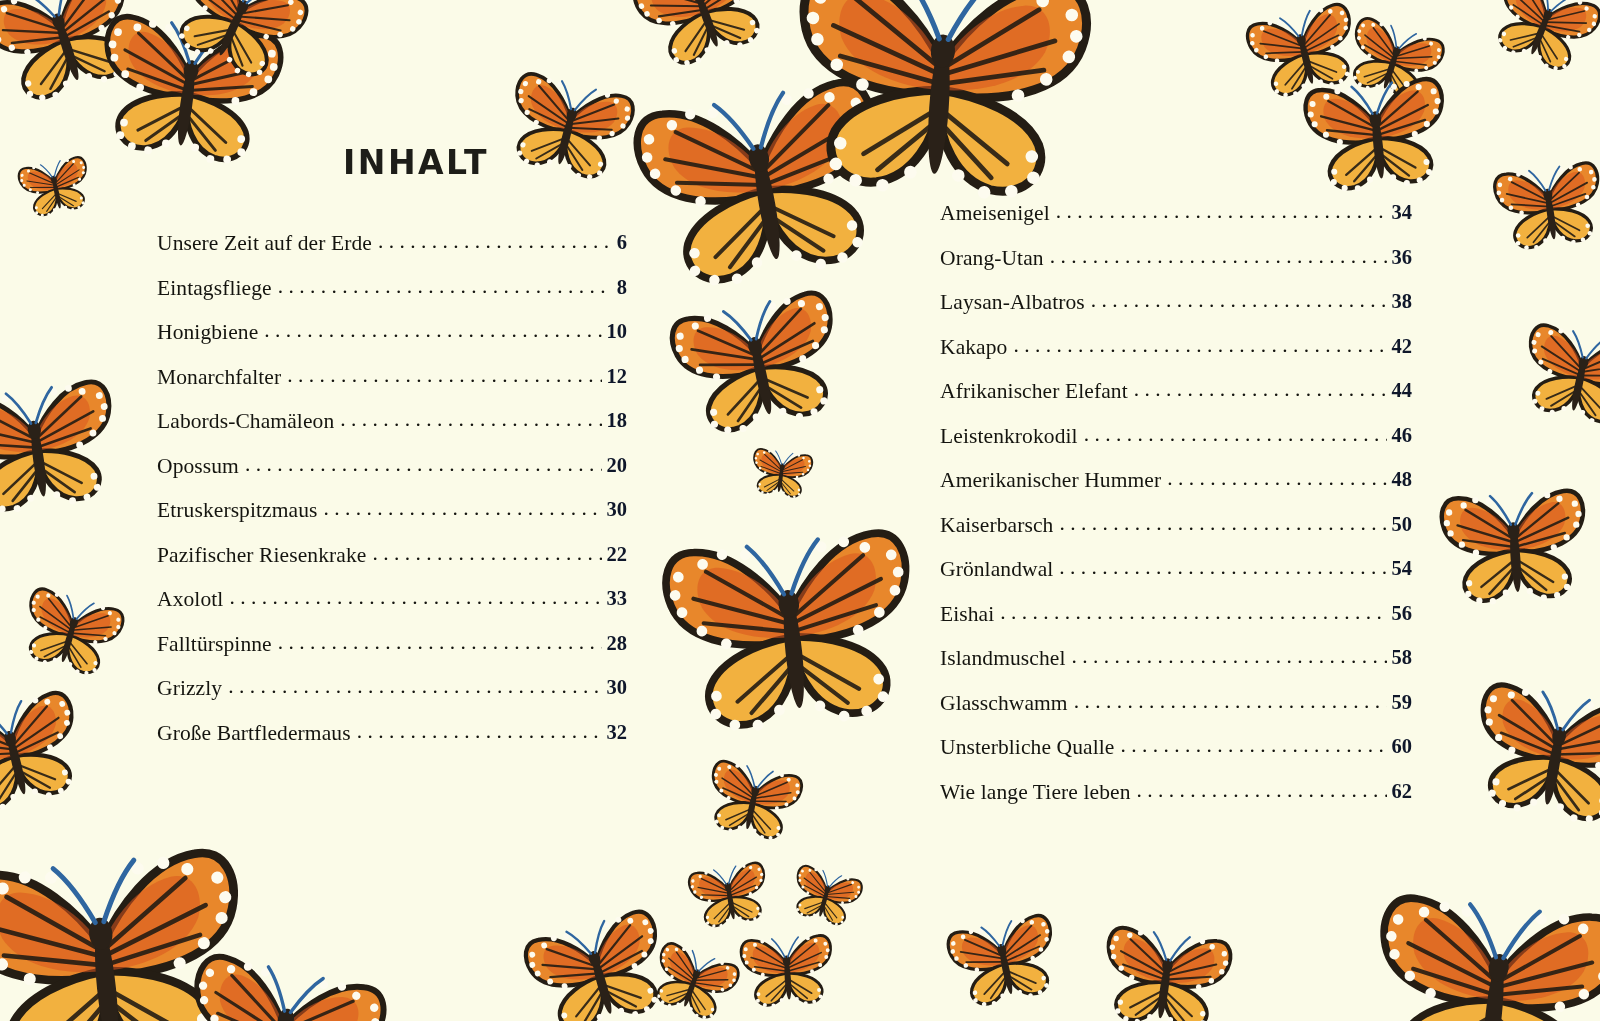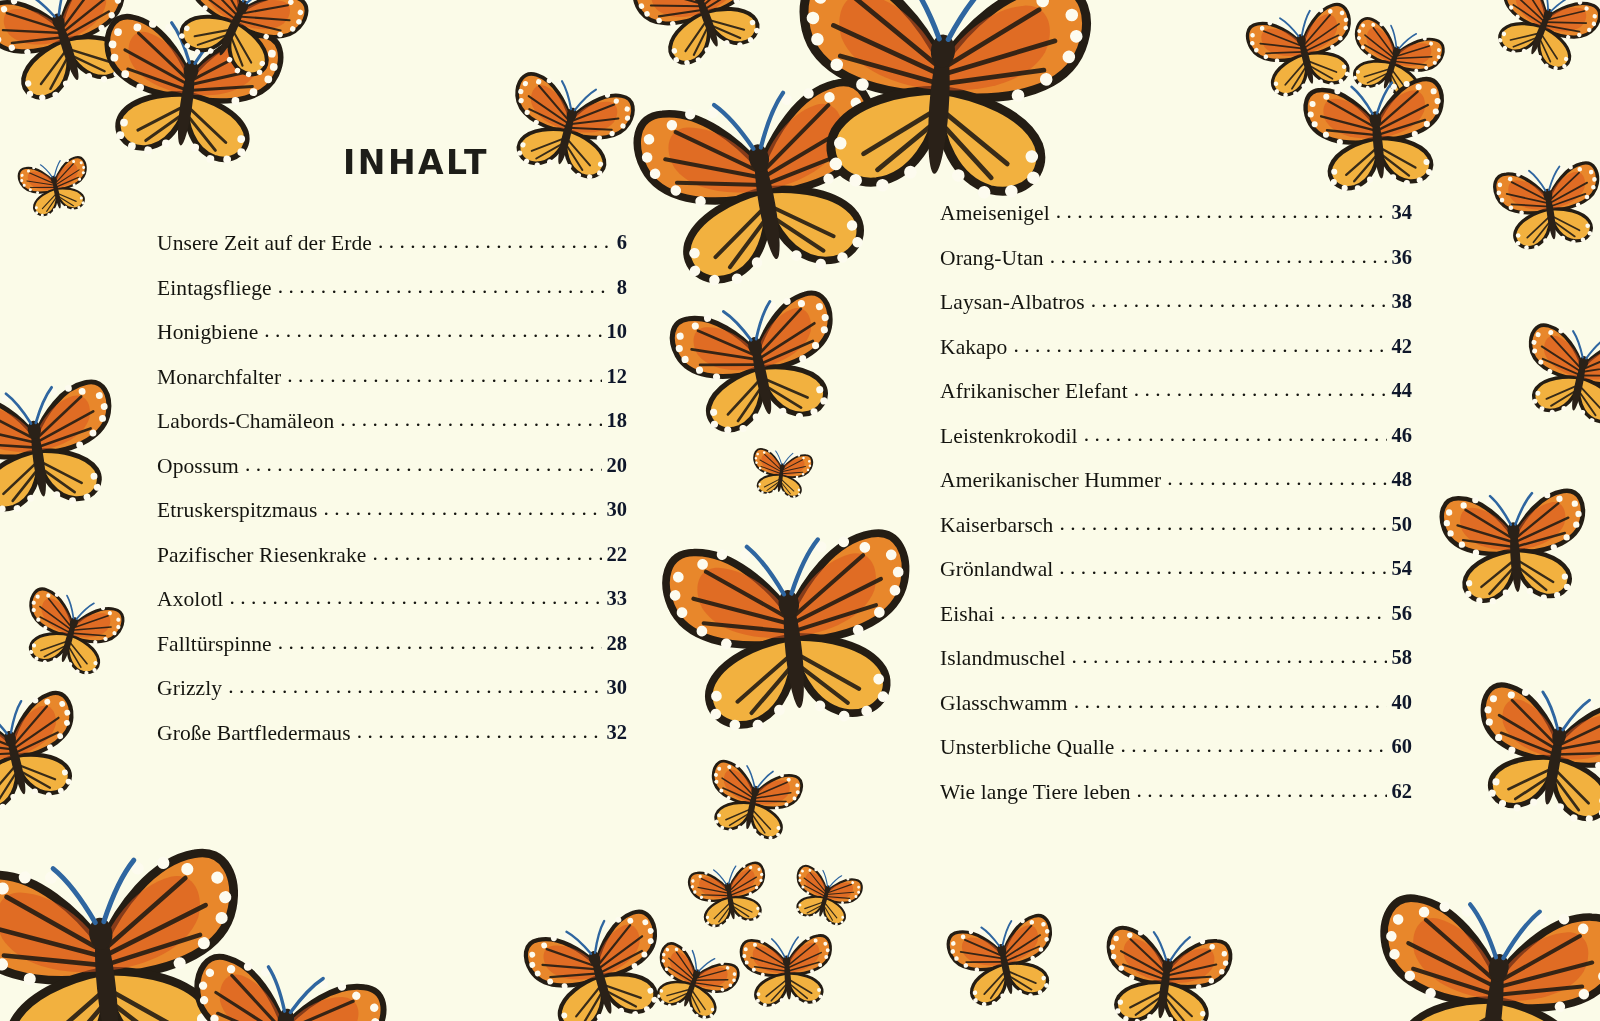--- a/index.html
+++ b/index.html
@@ -1872,21 +1872,21 @@
           <span class="page-no">56</span>
         </div>
         <div class="entry">
           <span class="label">Islandmuschel</span>
           <span class="dots"></span>
           <span class="page-no">58</span>
         </div>
         <div class="entry">
           <span class="label">Glasschwamm</span>
           <span class="dots"></span>
-          <span class="page-no">40</span>
+          <span class="page-no">59</span>
         </div>
         <div class="entry">
           <span class="label">Unsterbliche Qualle</span>
           <span class="dots"></span>
           <span class="page-no">60</span>
         </div>
         <div class="entry">
           <span class="label">Wie lange Tiere leben</span>
           <span class="dots"></span>
           <span class="page-no">62</span>

